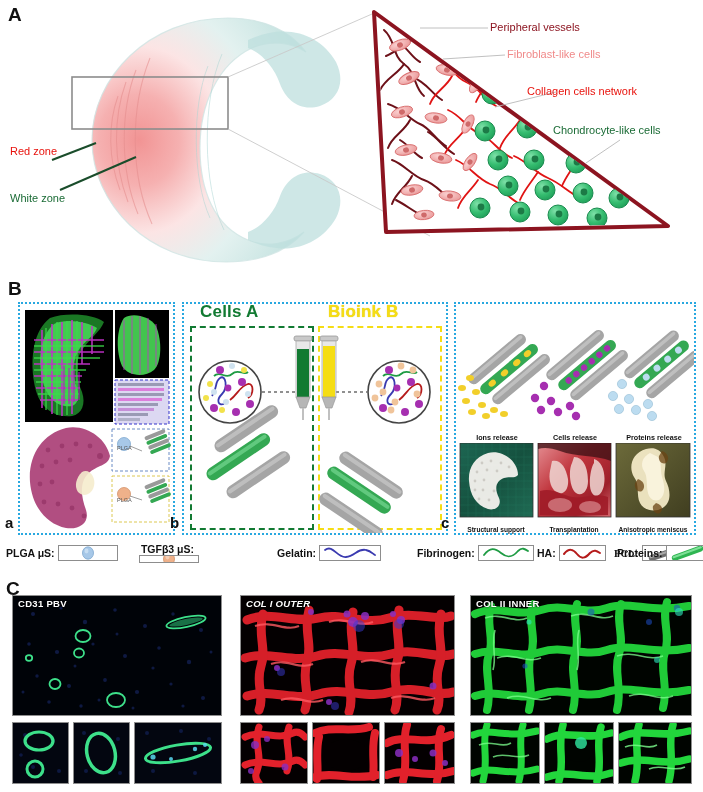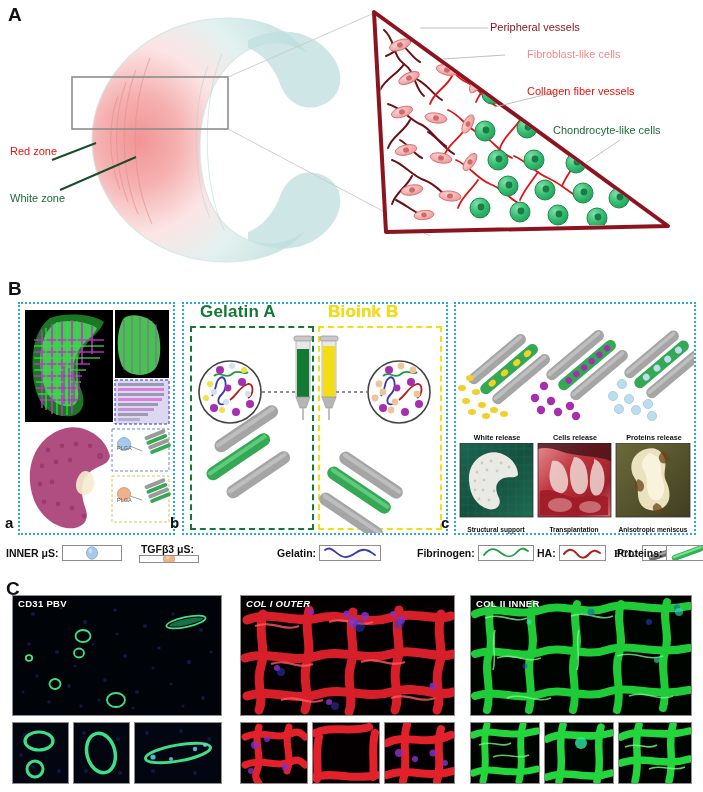--- a/index.html
+++ b/index.html
@@ -287,22 +287,22 @@
         <line x1="420" y1="28" x2="488" y2="28"></line>
         <line x1="443" y1="59" x2="505" y2="55"></line>
         <line x1="495" y1="107" x2="556" y2="92"></line>
         <line x1="586" y1="163" x2="620" y2="140"></line>
       </g>
     </svg>
 
     <div class="a-label" style="left:10px;top:145px;color:#e8120c;">Red zone</div>
     <div class="a-label" style="left:10px;top:192px;color:#1a6b35;">White zone</div>
     <div class="a-label" style="left:490px;top:21px;color:#8c1420;">Peripheral vessels</div>
-    <div class="a-label" style="left:507px;top:48px;color:#f08a8a;margin-left:20px;">Fibroblast-like cells</div>
-    <div class="a-label" style="left:527px;top:85px;color:#e8120c;">Collagen fiber vessels</div>
+    <div class="a-label" style="left:507px;top:48px;color:#f08a8a;">Fibroblast-like cells</div>
+    <div class="a-label" style="left:527px;top:85px;color:#e8120c;">Collagen cells network</div>
     <div class="a-label" style="left:553px;top:124px;color:#1a6b35;">Chondrocyte-like cells</div>
   </div>
 
   <div id="panelB">
     <div class="panel-letter" style="left:8px;top:0px;">B</div>
 
     <div class="dotbox" style="left:18px;top:24px;width:157px;height:233px;">
       <svg width="153" height="229" viewBox="0 0 153 229" style="position:absolute;left:0;top:0;">
         <defs>
           <linearGradient id="ctMesh" x1="0" y1="0" x2="1" y2="1">
@@ -524,21 +524,21 @@
             <rect x="0" y="0" width="74" height="13" rx="6.5" fill="#34a853"></rect>
             <rect x="2" y="2.5" width="70" height="4" rx="2" fill="#6dd18a" opacity="0.8"></rect>
           </g>
           <g transform="translate(140,186) rotate(34)">
             <rect x="0" y="0" width="74" height="13" rx="6.5" fill="#a5a5a5"></rect>
             <rect x="2" y="2.5" width="70" height="4" rx="2" fill="#c4c4c4" opacity="0.8"></rect>
           </g>
         </g>
       </svg>
 
-      <div class="bioink-title" style="left:16px;top:-2px;color:#127a32;">Gelatin A</div>
+      <div class="bioink-title" style="left:16px;top:-2px;color:#127a32;">Cells A</div>
       <div class="bioink-title" style="left:144px;top:-2px;color:#f5dd14;
            text-shadow:0 0 1px #d8c21c;">Bioink B</div>
     </div>
     <div class="sub-letter" style="left:170px;top:236px;">b</div>
 
     <div class="dotbox" style="left:454px;top:24px;width:242px;height:233px;">
       <svg width="238" height="130" viewBox="0 0 238 130" style="position:absolute;left:0;top:2px;">
 
         <g>
           <g transform="translate(10,72) rotate(-40)">
@@ -625,21 +625,21 @@
               <circle cx="157" cy="90" r="4.6"></circle>
             <circle cx="173" cy="93" r="4.6"></circle>
               <circle cx="163" cy="103" r="4.6"></circle>
             <circle cx="180" cy="104" r="4.6"></circle>
               <circle cx="192" cy="98" r="4.6"></circle>
             <circle cx="196" cy="110" r="4.6"></circle>
           </g>
         </g>
       </svg>
 
-      <div class="release-cap" style="left:5px;top:129px;width:72px;">White release</div>
+      <div class="release-cap" style="left:5px;top:129px;width:72px;">Ions release</div>
       <div class="release-cap" style="left:83px;top:129px;width:72px;">Cells release</div>
       <div class="release-cap" style="left:160px;top:129px;width:76px;">Proteins release</div>
 
       <svg width="238" height="90" viewBox="0 0 238 90" style="position:absolute;left:0;top:139px;">
         <defs>
           <linearGradient id="greenCloth" x1="0" y1="0" x2="1" y2="1">
             <stop offset="0%" stop-color="#1d6652"></stop>
               <stop offset="50%" stop-color="#15513f"></stop>
             <stop offset="100%" stop-color="#1f6b54"></stop>
           </linearGradient>
@@ -730,21 +730,21 @@
       <div class="photo-cap" style="left:0px;top:222px;width:80px;">Structural support</div>
       <div class="photo-cap" style="left:78px;top:222px;width:80px;">Transplantation</div>
       <div class="photo-cap" style="left:155px;top:222px;width:84px;">Anisotropic meniscus</div>
     </div>
     <div class="sub-letter" style="left:441px;top:236px;">c</div>
   </div>
 
   <div id="legendrow">
 
     <div class="lg-item" style="left:6px;top:2px;">
-      <span class="lg-text">INNER μS:</span>
+      <span class="lg-text">PLGA μS:</span>
       <span class="lg-swatch" style="width:60px;">
         <svg width="18" height="14" viewBox="0 0 18 14">
           <ellipse cx="9" cy="7" rx="5.5" ry="6.2" fill="#a7c8e8" stroke="#7fa8cf" stroke-width="0.8"></ellipse>
           <ellipse cx="7.5" cy="5" rx="2" ry="2.4" fill="#cfe3f5" opacity="0.8"></ellipse>
         </svg>
       </span>
     </div>
 
     <div class="lg-item" style="left:139px;top:2px;flex-direction:column;">
       <span class="lg-text">TGFβ3 μS:</span>

